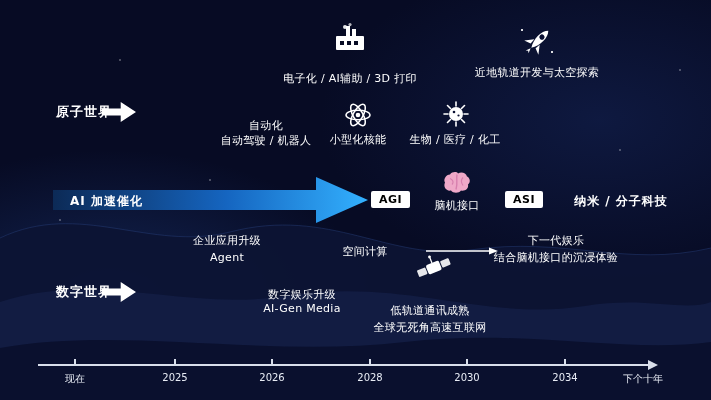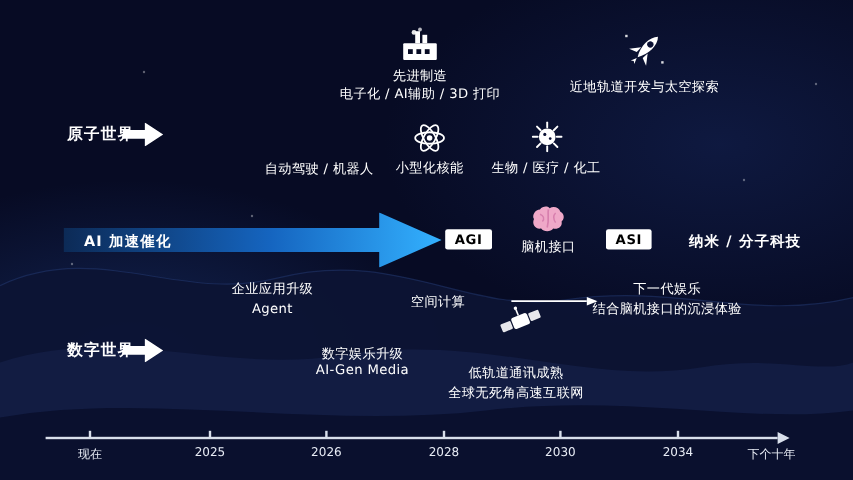--- a/index.html
+++ b/index.html
@@ -89,40 +89,40 @@
         <circle cx="17" cy="2.6" r="1.6" opacity="0.7"></circle>
         <rect x="3" y="14" width="28" height="14" rx="1"></rect>
       </g>
       <g fill="#070b24">
         <rect x="7" y="19" width="4" height="4"></rect>
         <rect x="14" y="19" width="4" height="4"></rect>
         <rect x="21" y="19" width="4" height="4"></rect>
       </g>
     </svg>
   </div>
-  <div class="txt" style="left:290px;top:57px;width:120px;">先进制造</div>
   <div class="txt" style="left:260px;top:72px;width:180px;">电子化 / AI辅助 / 3D 打印</div>
 
   <div class="icon" style="left:517px;top:22px;">
     <svg width="40" height="40" viewBox="0 0 40 40">
       <g transform="rotate(45 20 20)">
         <path d="M20 4 C25 9 25 20 20 28 C15 20 15 9 20 4 Z" fill="#ffffff"></path>
         <circle cx="20" cy="13" r="2.6" fill="#0a1033"></circle>
         <path d="M16.2 20 L10 28 L16.5 25.5 Z" fill="#ffffff"></path>
         <path d="M23.8 20 L30 28 L23.5 25.5 Z" fill="#ffffff"></path>
         <path d="M20 29 L18 34 L20 32.5 L22 34 Z" fill="#ffffff"></path>
       </g>
       <g fill="#ffffff" opacity="0.85">
         <rect x="4" y="7" width="2" height="2"></rect>
         <rect x="34" y="29" width="2" height="2"></rect>
       </g>
     </svg>
   </div>
   <div class="txt" style="left:447px;top:66px;width:180px;">近地轨道开发与太空探索</div>
 
+  <div class="txt" style="left:226px;top:119px;width:80px;">自动化</div>
   <div class="txt" style="left:196px;top:134px;width:140px;">自动驾驶 / 机器人</div>
 
   <div class="icon" style="left:344px;top:101px;">
     <svg width="28" height="28" viewBox="0 0 28 28">
       <g fill="none" stroke="#ffffff" stroke-width="1.5">
         <ellipse cx="14" cy="14" rx="12" ry="4.8"></ellipse>
         <ellipse cx="14" cy="14" rx="12" ry="4.8" transform="rotate(60 14 14)"></ellipse>
         <ellipse cx="14" cy="14" rx="12" ry="4.8" transform="rotate(-60 14 14)"></ellipse>
       </g>
       <circle cx="14" cy="14" r="2.3" fill="#ffffff"></circle>

